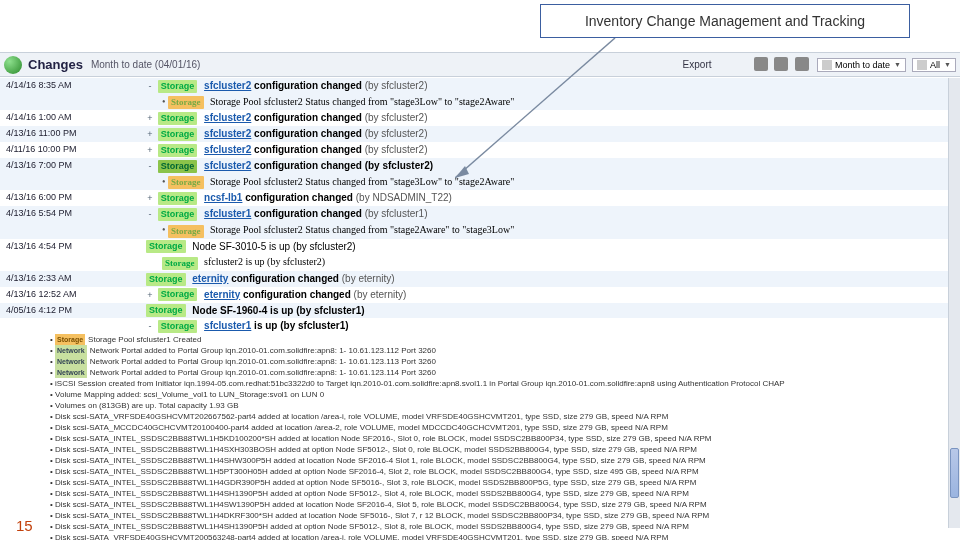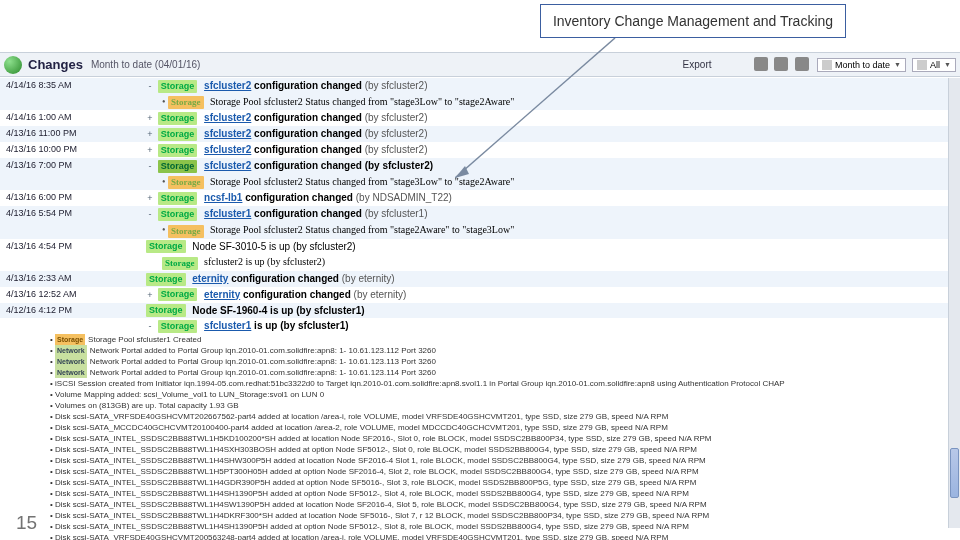--- a/index.html
+++ b/index.html
@@ -1,17 +1,17 @@
 <!DOCTYPE html>
 <html><head>
 <meta charset="utf-8">
 <style>
   * { box-sizing: border-box; margin: 0; padding: 0; }
   body { font-family: Arial, Helvetica, sans-serif; font-size: 10px; color: #000; background: #fff; width: 960px; height: 540px; overflow: hidden; position: relative; }
-  .callout { position: absolute; top: 4px; left: 540px; width: 306px; height: 34px; background: #fff; border: 1.5px solid #3b5ea0; display: flex; align-items: center; justify-content: center; font-size: 14px; color: #333; z-index: 10; }
+  .callout { position: absolute; top: 4px; left: 540px; width: 370px; height: 34px; background: #fff; border: 1.5px solid #3b5ea0; display: flex; align-items: center; justify-content: center; font-size: 14px; color: #333; z-index: 10; }
   .callout-line { position: absolute; top: 38px; left: 455px; width: 210px; height: 140px; z-index: 5; pointer-events: none; }
   .callout-line svg { width: 100%; height: 100%; }
   .toolbar { position: absolute; top: 52px; left: 0; right: 0; height: 25px; background: #eef2f7; border-top: 1px solid #c8d0da; border-bottom: 1px solid #c8d0da; display: flex; align-items: center; padding: 0 4px; }
   .toolbar .globe { width: 18px; height: 18px; border-radius: 50%; background: radial-gradient(circle at 30% 30%, #8ee08e, #2a8a2a); margin-right: 6px; }
   .toolbar .title { font-size: 13px; font-weight: bold; color: #224; }
   .toolbar .subtitle { font-size: 10px; color: #556; margin-left: 8px; }
   .toolbar .spacer { flex: 1; }
   .toolbar .export { font-size: 10px; color: #334; margin-right: 40px; }
   .toolbar .icons span { display: inline-block; width: 14px; height: 14px; background: #888; margin: 0 2px; border-radius: 2px; }
   .toolbar .sel { display: inline-flex; align-items: center; background: #fff; border: 1px solid #aab; padding: 1px 4px; font-size: 9px; margin-left: 6px; }
@@ -29,21 +29,21 @@
   .tree { display: inline-block; width: 8px; color: #567; margin-right: 1px; font-size: 9px; text-align: center; }
   .tag { display: inline-block; padding: 0 3px; font-size: 9px; font-weight: bold; border-radius: 1px; margin-right: 4px; vertical-align: middle; }
   .tag-green { background: #b8e986; color: #0a4; }
   .tag-green-dark { background: #8bc34a; color: #063; }
   .tag-orange { background: #f5c060; color: #7a4; }
   .link { color: #1a5aad; text-decoration: underline; }
   .bold { font-weight: bold; }
   .muted { color: #555; }
   .bullet-line { padding-left: 50px; font-size: 8px; color: #333; line-height: 11px; white-space: nowrap; overflow: hidden; text-overflow: ellipsis; max-width: 830px; }
   .bullet-line .tagmini { display: inline-block; background: #f5c060; color: #7a4f00; font-size: 7px; padding: 0 2px; margin-right: 3px; font-weight: bold; }
-  .slide-num { position: absolute; bottom: 6px; left: 16px; font-size: 19px; color: #737373; z-index: 20; }
+  .slide-num { position: absolute; bottom: 6px; left: 16px; font-size: 15px; color: #c2410c; z-index: 20; }
 </style>
 </head>
 <body>
 
 <div class="callout">
   <span>Inventory Change Management and Tracking</span>
 </div>
 <div class="callout-line">
   <svg viewBox="0 0 210 140">
     <line x1="160" y1="0" x2="0" y2="140" stroke="#7a8aa0" stroke-width="1.5"></line>
@@ -113,21 +113,21 @@
     <div class="tcol">4/13/16 11:00 PM</div>
     <div class="ccol">
       <span class="tree">+</span>
       <span class="tag tag-green">Storage</span>
       <span class="link bold">sfcluster2</span>
       <span class="bold"> configuration changed</span>
       <span class="muted">(by sfcluster2)</span>
     </div>
   </div>
   <div class="row parent white">
-    <div class="tcol">4/13/16 10:00 PM</div>
+    <div class="tcol">4/11/16 10:00 PM</div>
     <div class="ccol">
       <span class="tree">+</span>
       <span class="tag tag-green">Storage</span>
       <span class="link bold">sfcluster2</span>
       <span class="bold"> configuration changed</span>
       <span class="muted">(by sfcluster2)</span>
     </div>
   </div>
 
   <div class="row parent">
@@ -205,21 +205,21 @@
     <div class="tcol">4/13/16 12:52 AM</div>
     <div class="ccol">
       <span class="tree">+</span>
       <span class="tag tag-green">Storage</span>
       <span class="link bold">eternity</span>
       <span class="bold"> configuration changed</span>
       <span class="muted">(by eternity)</span>
     </div>
   </div>
   <div class="row parent">
-    <div class="tcol">4/12/16 4:12 PM</div>
+    <div class="tcol">4/05/16 4:12 PM</div>
     <div class="ccol">
       <span class="tag tag-green">Storage</span>
       <span class="bold">Node SF-1960-4 is up (by sfcluster1)</span>
     </div>
   </div>
   <div class="row parent white">
     <div class="tcol"></div>
     <div class="ccol">
       <span class="tree">-</span>
       <span class="tag tag-green">Storage</span>
@@ -235,21 +235,21 @@
     <div class="bullet-line">• <span class="tagmini" style="background:#c8e0a0;color:#345">Network</span><span>Network Portal added to Portal Group iqn.2010-01.com.solidfire:apn8: 1- 10.61.123.113 Port 3260</span></div>
     <div class="bullet-line">• <span class="tagmini" style="background:#c8e0a0;color:#345">Network</span><span>Network Portal added to Portal Group iqn.2010-01.com.solidfire:apn8: 1- 10.61.123.114 Port 3260</span></div>
     <div class="bullet-line">• <span>iSCSI Session created from Initiator iqn.1994-05.com.redhat:51bc3322d0 to Target iqn.2010-01.com.solidfire:apn8.svol1.1 in Portal Group iqn.2010-01.com.solidfire:apn8 using Authentication Protocol CHAP</span></div>
     <div class="bullet-line">• <span>Volume Mapping added: scsi_Volume_vol1 to LUN_Storage:svol1 on LUN 0</span></div>
     <div class="bullet-line">• <span>Volumes on (813GB) are up. Total capacity 1.93 GB</span></div>
     <div class="bullet-line">• <span>Disk scsi-SATA_VRFSDE40GSHCVMT202667562-part4 added at location /area-i, role VOLUME, model VRFSDE40GSHCVMT201, type SSD, size 279 GB, speed N/A RPM</span></div>
     <div class="bullet-line">• <span>Disk scsi-SATA_MCCDC40GCHCVMT20100400-part4 added at location /area-2, role VOLUME, model MDCCDC40GCHCVMT201, type SSD, size 279 GB, speed N/A RPM</span></div>
     <div class="bullet-line">• <span>Disk scsi-SATA_INTEL_SSDSC2BB88TWL1H5KD100200*SH added at location Node SF2016-, Slot 0, role BLOCK, model SSDSC2BB800P34, type SSD, size 279 GB, speed N/A RPM</span></div>
     <div class="bullet-line">• <span>Disk scsi-SATA_INTEL_SSDSC2BB88TWL1H4SXH303BOSH added at option Node SF5012-, Slot 0, role BLOCK, model SSDS2BB800G4, type SSD, size 279 GB, speed N/A RPM</span></div>
     <div class="bullet-line">• <span>Disk scsi-SATA_INTEL_SSDSC2BB88TWL1H4SHW300P5H added at location Node SF2016-4 Slot 1, role BLOCK, model SSDSC2BB800G4, type SSD, size 279 GB, speed N/A RPM</span></div>
-    <div class="bullet-line">• <span>Disk scsi-SATA_INTEL_SSDSC2BB88TWL1H5PT300H05H added at option Node SF2016-4, Slot 2, role BLOCK, model SSDSC2BB800G4, type SSD, size 279 GB, speed N/A RPM</span></div>
+    <div class="bullet-line">• <span>Disk scsi-SATA_INTEL_SSDSC2BB88TWL1H5PT300H05H added at option Node SF2016-4, Slot 2, role BLOCK, model SSDSC2BB800G4, type SSD, size 495 GB, speed N/A RPM</span></div>
     <div class="bullet-line">• <span>Disk scsi-SATA_INTEL_SSDSC2BB88TWL1H4GDR390P5H added at option Node SF5016-, Slot 3, role BLOCK, model SSDS2BB800P5G, type SSD, size 279 GB, speed N/A RPM</span></div>
     <div class="bullet-line">• <span>Disk scsi-SATA_INTEL_SSDSC2BB88TWL1H4SH1390P5H added at option Node SF5012-, Slot 4, role BLOCK, model SSDS2BB800G4, type SSD, size 279 GB, speed N/A RPM</span></div>
     <div class="bullet-line">• <span>Disk scsi-SATA_INTEL_SSDSC2BB88TWL1H4SW1390P5H added at location Node SF2016-4, Slot 5, role BLOCK, model SSDSC2BB800G4, type SSD, size 279 GB, speed N/A RPM</span></div>
     <div class="bullet-line">• <span>Disk scsi-SATA_INTEL_SSDSC2BB88TWL1H4DKRF300*SH added at location Node SF5016-, Slot 7, r 12 BLOCK, model SSDSC2BB800P34, type SSD, size 279 GB, speed N/A RPM</span></div>
     <div class="bullet-line">• <span>Disk scsi-SATA_INTEL_SSDSC2BB88TWL1H4SH1390P5H added at option Node SF5012-, Slot 8, role BLOCK, model SSDS2BB800G4, type SSD, size 279 GB, speed N/A RPM</span></div>
     <div class="bullet-line">• <span>Disk scsi-SATA_VRFSDE40GSHCVMT200563248-part4 added at location /area-i, role VOLUME, model VRFSDE40GSHCVMT201, type SSD, size 279 GB, speed N/A RPM</span></div>
 
   </div>
 
 </div>

